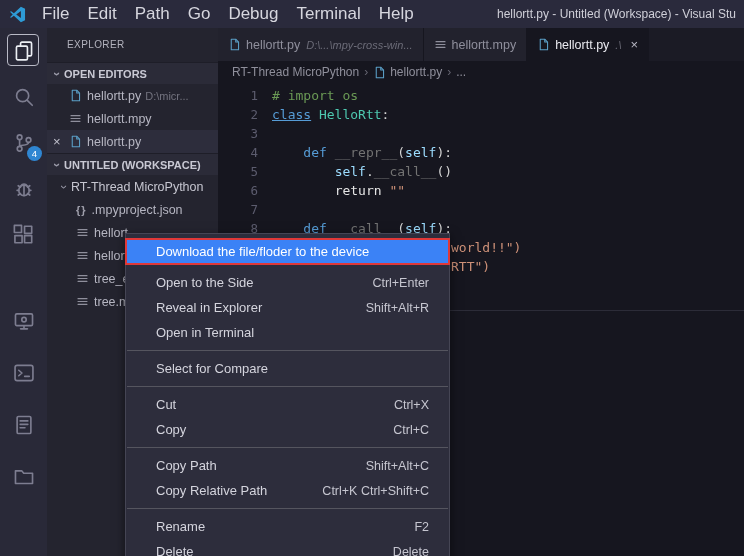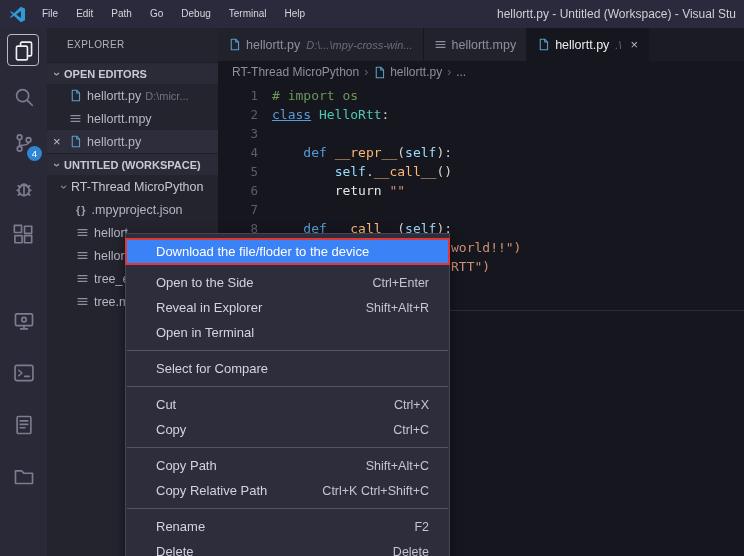--- a/index.html
+++ b/index.html
@@ -3,21 +3,21 @@
 <meta charset="utf-8">
 <style>
   * { margin:0; padding:0; box-sizing:border-box; }
   html,body { width:744px; height:556px; overflow:hidden; }
   body { position:relative; background:#16161f; font-family:"Liberation Sans",sans-serif; color:#ccc; }
 
   
   .titlebar { position:absolute; left:0; top:0; width:744px; height:28px; background:#2a2a3c; display:flex; align-items:center; z-index:5; }
   .vscode-logo { width:17px; height:17px; margin:0 7px 0 9px; display:inline-flex; }
   .menubar { display:flex; }
-  .menu-item { padding:0 9px; font-size:10px; color:#d6d6de; line-height:28px; white-space:nowrap; }
+  .menu-item { padding:0 9px; font-size:17px; color:#d6d6de; line-height:28px; white-space:nowrap; }
   .window-title { position:absolute; left:497px; top:0; line-height:28px; font-size:12px; color:#cfcfd8; white-space:nowrap; }
 
   
   .activitybar { position:absolute; left:0; top:28px; width:47px; bottom:0; background:#292938; display:flex; flex-direction:column; align-items:center; z-index:4; }
   .ab-item { width:47px; height:46px; display:flex; align-items:center; justify-content:center; color:#7d7d90; position:relative; flex:none; }
   .ab-item.active { color:#eceff4; }
   .ab-item.active::after { content:""; position:absolute; left:7px; right:8px; top:6px; bottom:8px; border:1px solid #b9bac6; border-radius:4px; }
   .ab-badge { position:absolute; right:5px; bottom:5px; min-width:15px; height:15px; border-radius:8px; background:#2f86d2; color:#fff; font-size:9.5px; display:flex; align-items:center; justify-content:center; padding:0 2px; }
 
   
@@ -50,21 +50,21 @@
   .bc-sep { margin:0 5px; color:#666672; }
 
   .code { padding-top:3px; font-family:"DejaVu Sans Mono",monospace; font-size:13px; }
   .code-line { height:19px; display:flex; align-items:center; }
   .ln { width:40px; text-align:right; margin-right:14px; color:#5c5c6e; font-size:12.5px; flex:none; }
   .lc { white-space:pre; color:#d4d4d4; }
   .tok-comment { color:#6A9955; }
   .tok-kw  { color:#569CD6; }
   .tok-kwu { color:#569CD6; text-decoration:underline; }
   .tok-cls { color:#4EC9B0; }
-  .tok-fn  { color:#fdba74; }
+  .tok-fn  { color:#737373; }
   .tok-selfp { color:#9CDCFE; }
   .tok-kw2 { color:#e5e5e5; }
   .tok-str { color:#CE9178; }
   .tok-plain { color:#d4d4d4; }
   .tok-gap { display:inline-block; width:179px; }
   .split-line { position:absolute; left:0; top:282px; right:0; height:1px; background:#2c2c38; }
 
   
   .context-menu { position:absolute; left:125px; top:233px; width:325px; background:#2d2d3c; border:1px solid #454554; box-shadow:0 3px 10px rgba(0,0,0,.55); z-index:50; padding:5px 0; }
   .cm-item { height:25px; display:flex; align-items:center; padding:0 20px 0 30px; font-size:13px; color:#d4d4dd; white-space:nowrap; }

